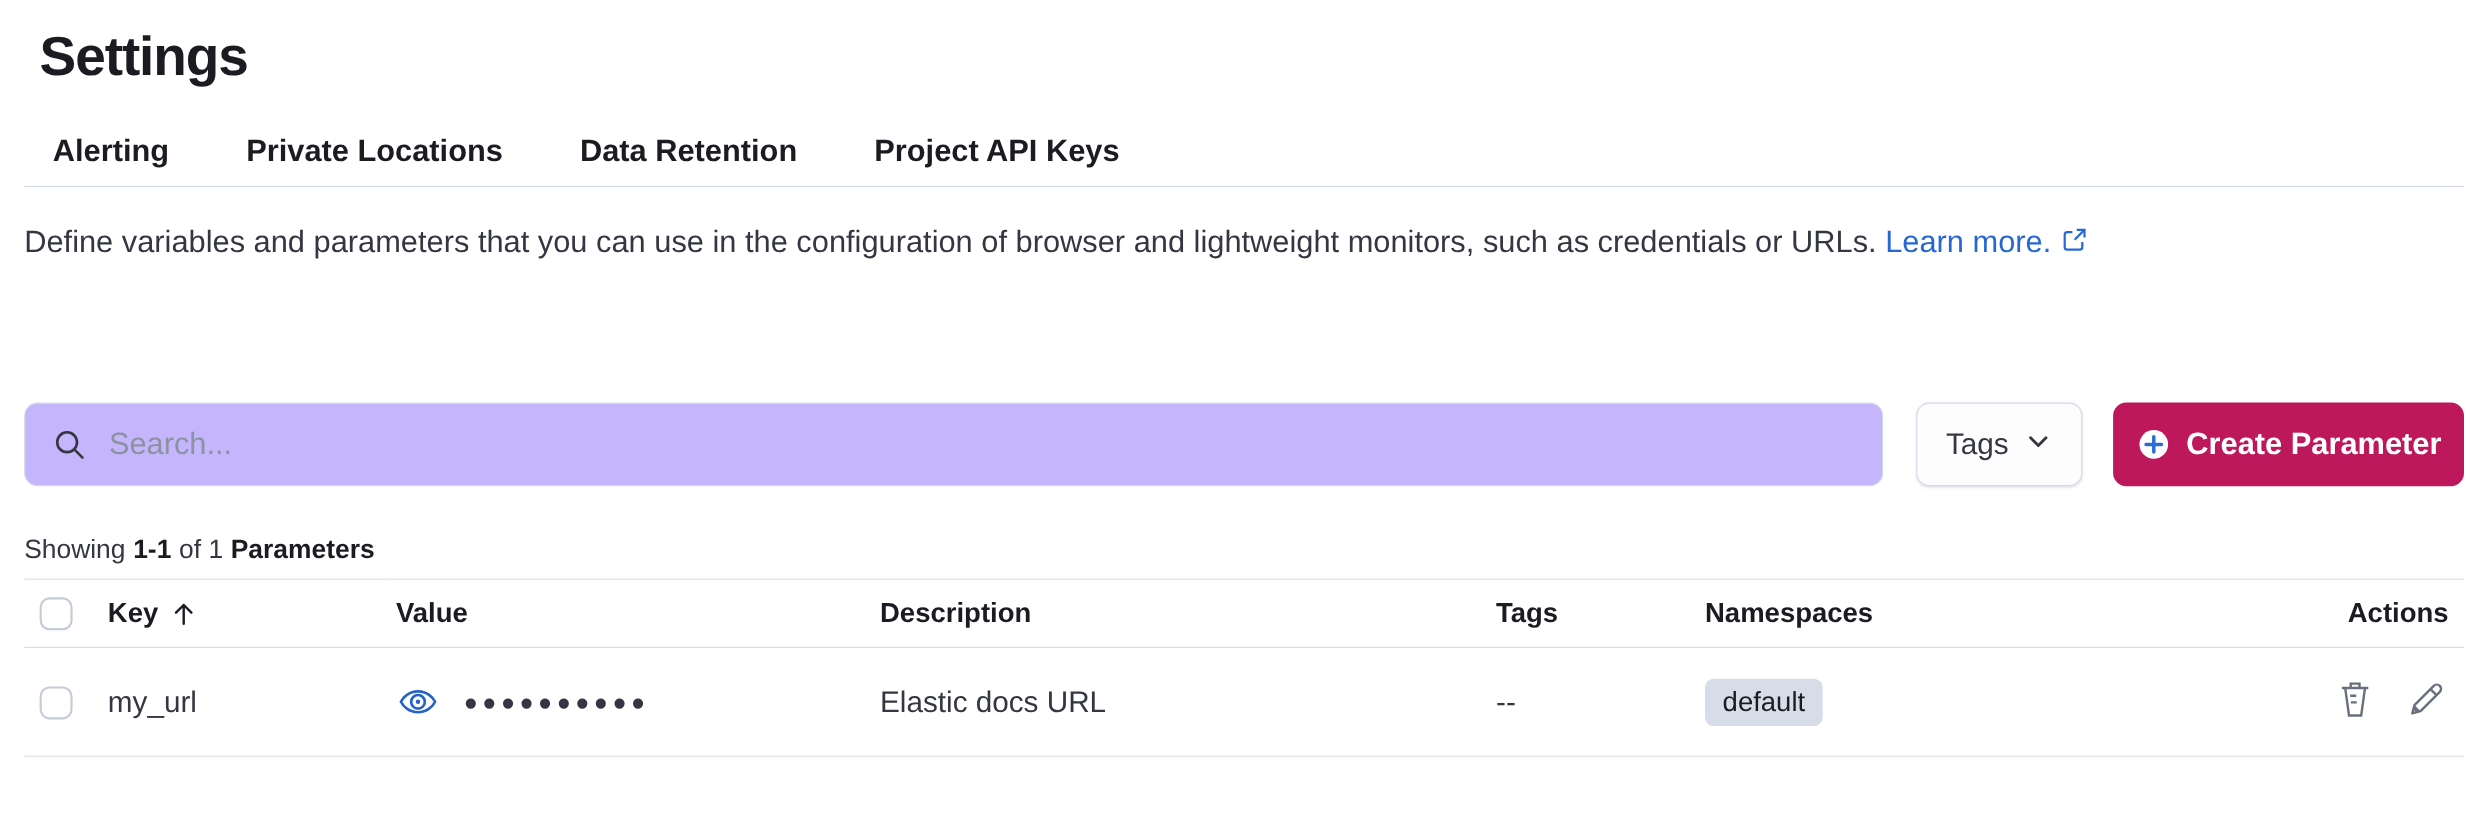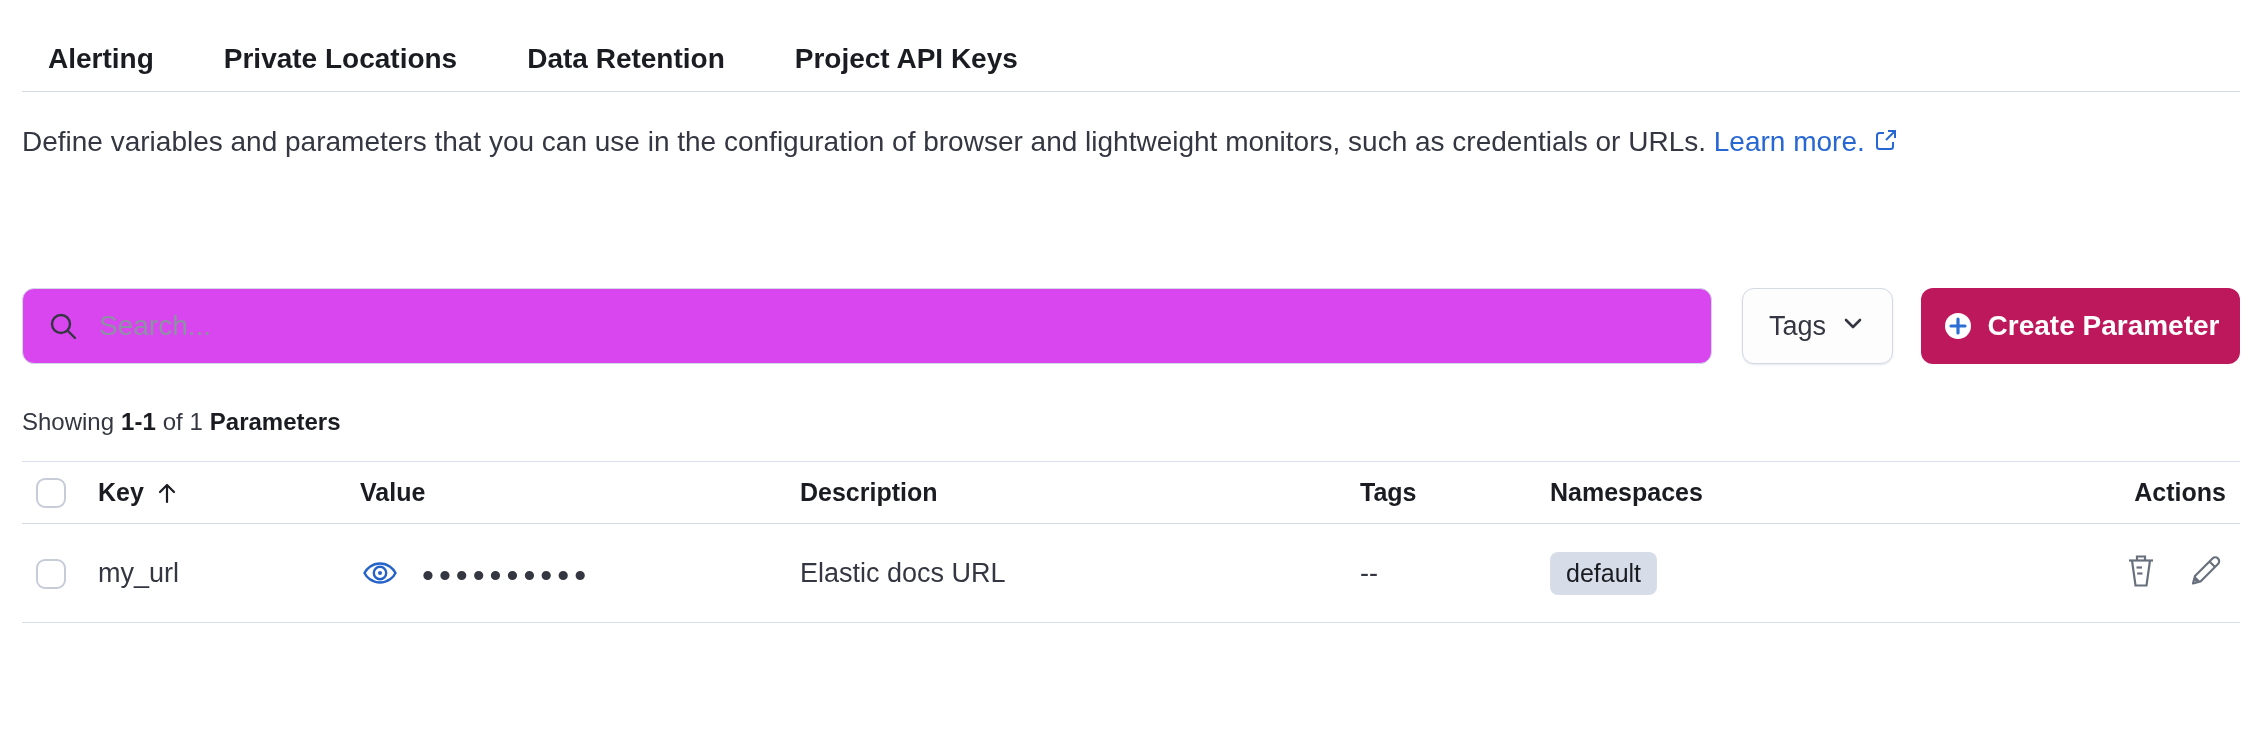--- a/index.html
+++ b/index.html
@@ -43,21 +43,21 @@
   }
   .ext-icon { display: inline-block; vertical-align: -2px; margin-left: 8px; }
 
   
   .toolbar { display: flex; margin-top: 124px; align-items: stretch; }
   .search-wrap {
     position: relative; flex: 0 0 auto; width: 1690px; height: 76px;
   }
   .search-wrap input {
     width: 100%; height: 100%;
-    background: #d946ef; border: 1px solid #d3dae6; border-radius: 12px;
+    background: #c4b5fd; border: 1px solid #d3dae6; border-radius: 12px;
     padding: 0 20px 0 76px; font-size: 28px; color: #343741;
     font-family: inherit; outline: none;
   }
   .search-wrap input::placeholder { color: #8b93a2; }
   .search-icon { position: absolute; left: 26px; top: 23px; pointer-events: none; }
 
   .tags-btn {
     margin-left: 30px; height: 76px; padding: 0 26px;
     display: flex; align-items: center; gap: 14px;
     background: #fdfdfe; border: 1px solid #d3dae6; border-radius: 12px;
@@ -73,21 +73,21 @@
   }
 
   
   .summary {
     margin-top: 44px; font-size: 24px; color: #343741;
     display: flex; gap: 7px; align-items: baseline;
   }
   .summary .b { font-weight: 700; color: #1a1c21; }
 
   
-  table { width: 2218px; margin-top: 25px; border-collapse: collapse; table-layout: fixed; }
+  table { width: 2218px; margin-top: 12px; border-collapse: collapse; table-layout: fixed; }
   col.c-check { width: 68px; } col.c-key { width: 262px; } col.c-value { width: 440px; }
   col.c-desc { width: 560px; } col.c-tags { width: 190px; }
   col.c-ns { width: 548px; } col.c-actions { width: 150px; }
   thead tr { border-top: 1px solid #d9dfea; border-bottom: 1px solid #d3dae6; }
   tbody tr { border-bottom: 1px solid #d9dfea; }
   th, td { text-align: left; padding: 0 8px; vertical-align: middle; }
   th { height: 62px; font-size: 25px; font-weight: 700; color: #1a1c21; }
   td { height: 99px; font-size: 27px; color: #343741; }
   th.actions, td.actions { text-align: right; padding-right: 14px; }
   .sort-wrap { display: inline-flex; align-items: center; gap: 10px; cursor: pointer; }
@@ -105,20 +105,21 @@
     font-size: 25px; line-height: 25px; padding: 9px 16px; border-radius: 8px;
   }
   .row-actions { display: inline-flex; gap: 26px; align-items: center; }
   .icon-btn { background: none; border: none; cursor: pointer; display: inline-flex; padding: 2px; }
 </style>
 </head>
 <body>
 
 <div class="page">
 
+  <h1 class="page-title">Settings</h1>
 
   <div class="tabs">
     <div class="tab">Alerting</div>
     <div class="tab">Private Locations</div>
     <div class="tab">Data Retention</div>
     <div class="tab">Project API Keys</div>
   </div>
 
   <p class="description"><span>Define variables and parameters that you can use in the configuration of browser and lightweight monitors, such as credentials or URLs.</span>
     <a><span>Learn more.</span><span class="ext-icon"><svg width="26" height="26" viewBox="0 0 26 26" fill="none">

